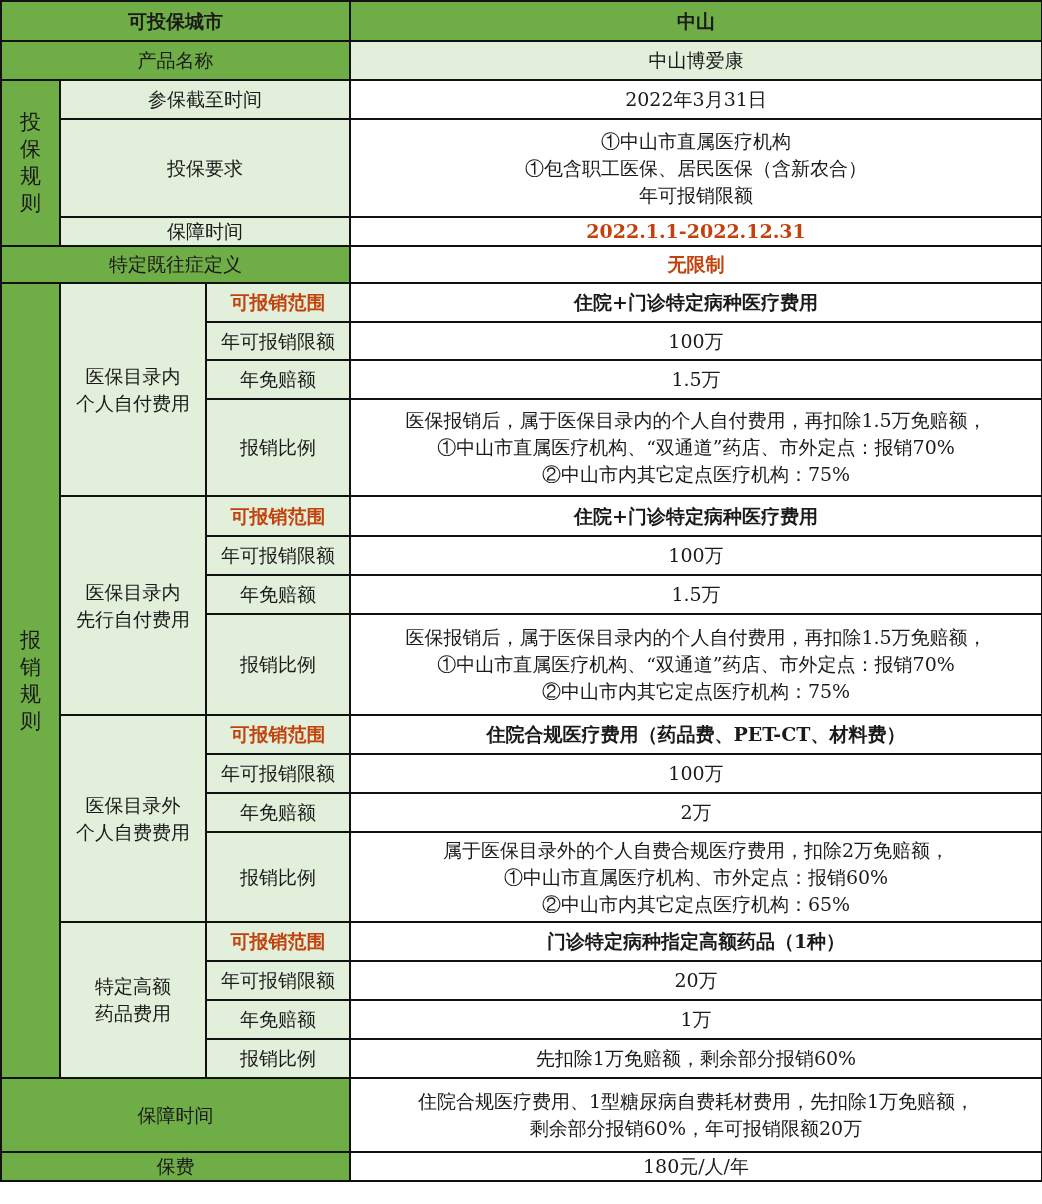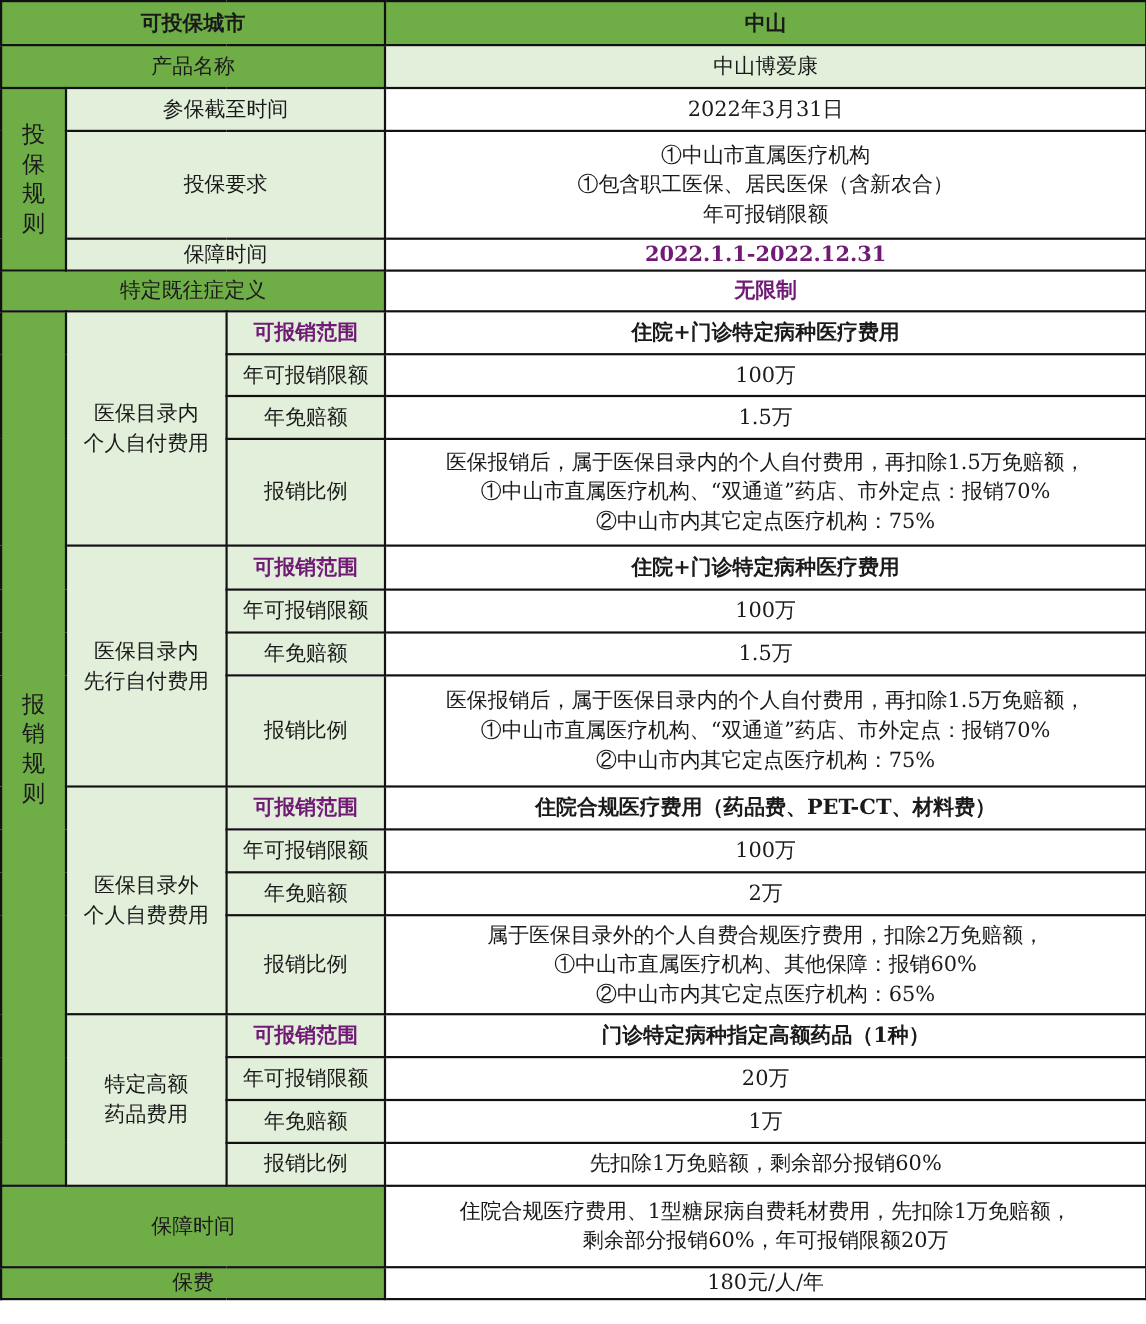--- a/index.html
+++ b/index.html
@@ -18,21 +18,21 @@
       vertical-align: middle;
       padding: 0 4px;
       line-height: 27px;
       white-space: nowrap;
       overflow: hidden;
     }
     .g { background: #6fad47; }          
     .lg { background: #e2efda; margin-left: 36px; }         
     .w { background: #ffffff; }
     .bold { font-weight: bold; }
-    .red { color: #701a75; font-weight: bold; }
+    .red { color: #c2410c; font-weight: bold; }
     .vert { line-height: 28px; font-size: 21px; }
     .vert span { display: block; }
     .multi span { display: block; }
     .sans { font-family: "DejaVu Sans", "Liberation Sans", sans-serif; }
   </style>
 </head>
 <body>
 
 <table class="grid">
   <colgroup>
@@ -150,21 +150,21 @@
     <td class="w">100万</td>
   </tr>
   <tr style="height:39px">
     <td class="lg">年免赔额</td>
     <td class="w">2万</td>
   </tr>
   <tr style="height:90px">
     <td class="lg">报销比例</td>
     <td class="w multi">
       <span>属于医保目录外的个人自费合规医疗费用，扣除2万免赔额，</span>
-      <span>①中山市直属医疗机构、其他保障：报销60%</span>
+      <span>①中山市直属医疗机构、市外定点：报销60%</span>
       <span>②中山市内其它定点医疗机构：65%</span>
     </td>
   </tr>
 
   <tr style="height:39px">
     <td rowspan="4" class="lg multi">
       <span>特定高额</span>
       <span>药品费用</span>
     </td>
     <td class="lg red sans">可报销范围</td>

